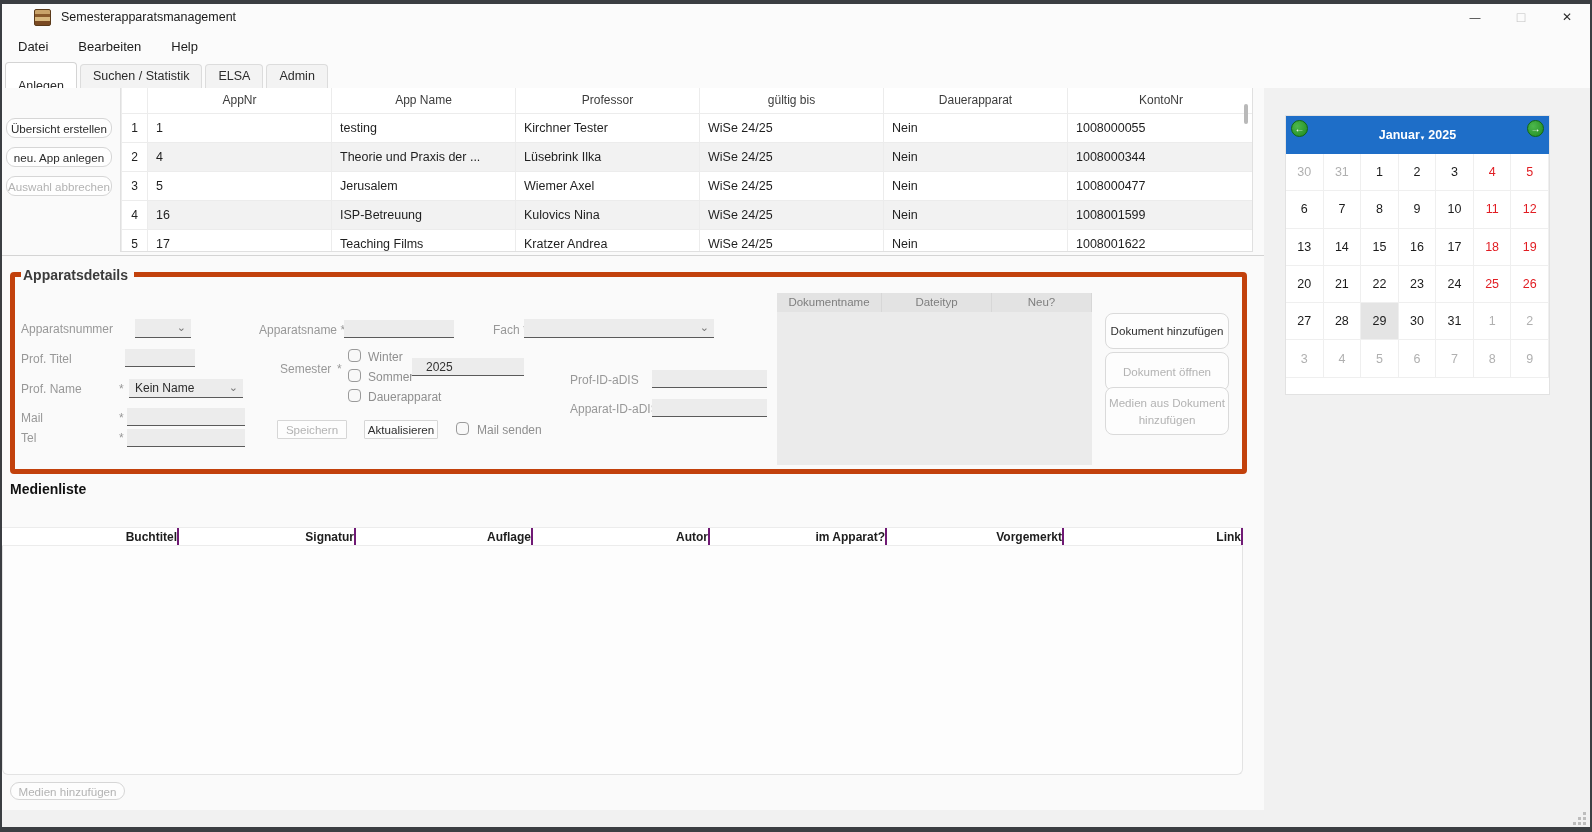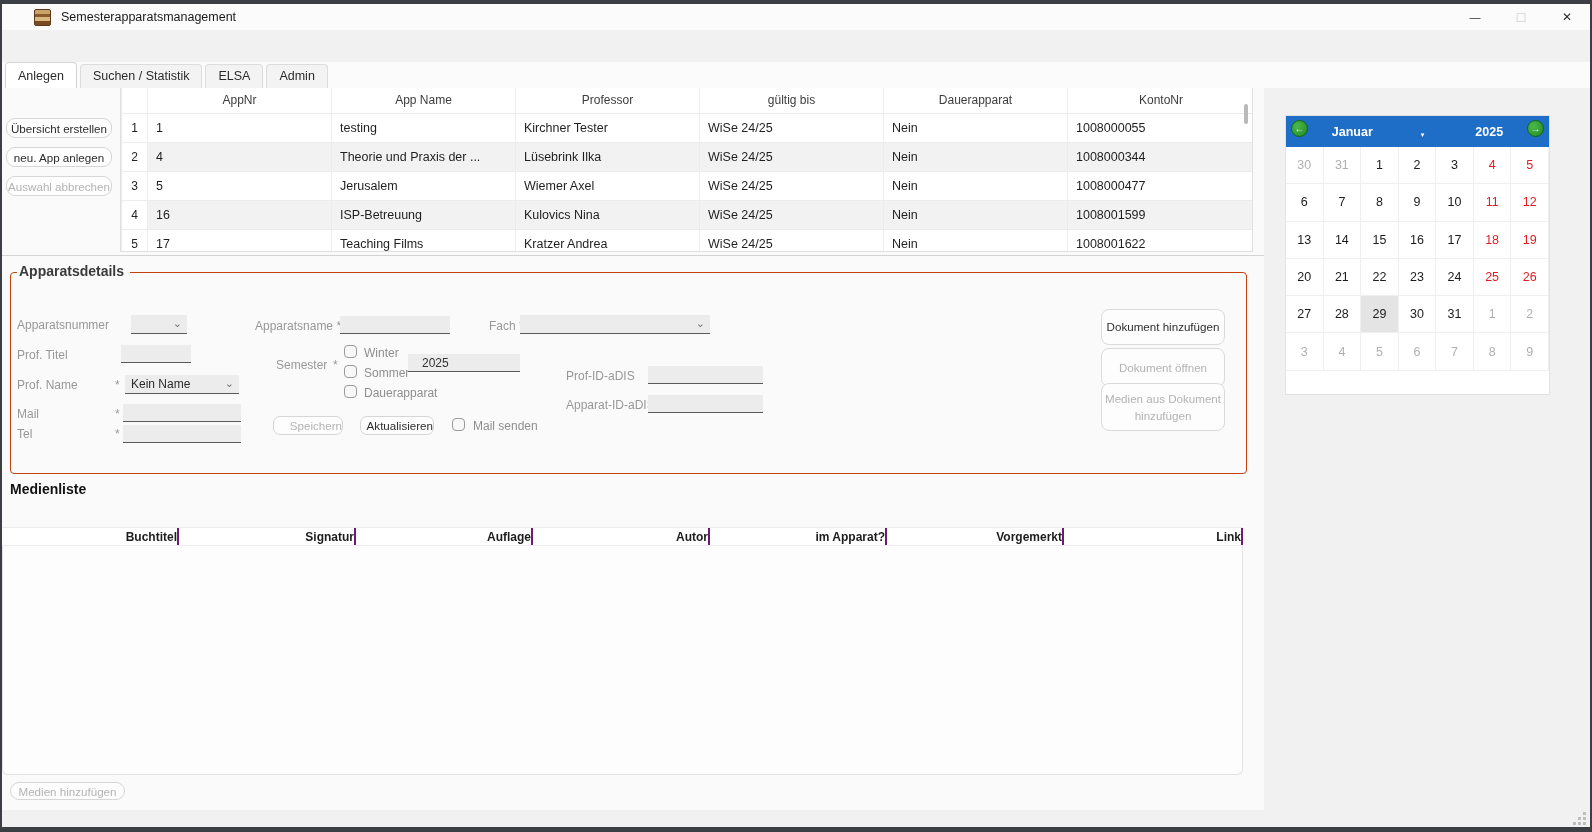--- a/index.html
+++ b/index.html
@@ -26,21 +26,21 @@
   
   .menubar { position:absolute; left:0; top:30px; width:100%; height:32px; background:var(--titlebar-bg,#fbfbfb);
              display:flex; align-items:center; padding-left:16px; }
   .menu-item { font-size:13px; color:#1c1c1c; margin-right:30px; }
 
   
   .tabbar { position:absolute; left:0; top:62px; width:100%; height:26px; background:var(--titlebar-bg,#fbfbfb);
             display:flex; align-items:flex-end; padding-left:3px; }
   .tab { font-size:12.5px; color:#2b2b2b; background:#f3f3f3; border:1px solid #dcdcdc; border-bottom:none;
          border-radius:4px 4px 0 0; padding:4px 12px 4px 12px; margin-right:3px; height:24px; }
-  .tab.active { background:#ffffff; border-color:#d4d4d4; height:26px; padding-top:6px; }
+  .tab.active { background:#ffffff; border-color:#d4d4d4; height:26px; padding-top:16px; }
 
   
   .panel { position:absolute; left:0; top:88px; width:1262px; height:722px; background:var(--panel-bg,#fafafa); }
 
   
   .side-buttons { position:absolute; left:4px; top:30px; width:110px; }
   .side-btn { display:block; width:106px; height:20px; margin-bottom:9px; background:#fefefe;
               border:1px solid #d6d6d6; border-radius:9px; font-size:11.6px; color:#2b2b2b;
               font-family:"Liberation Sans",sans-serif; white-space:nowrap; overflow:hidden; }
   .side-btn.disabled { color:#b3b3b3; }
@@ -54,33 +54,33 @@
   .apps-tbl tbody th { font-size:12px; color:#222; text-align:center; background:#fff; height:29px; }
   .apps-tbl tbody td { font-size:12.5px; color:#1f1f1f; padding-left:8px; height:29px; }
   .apps-tbl tbody tr.alt td { background:#f2f2f2; }
   .col-rownum { width:26px; } .col-std { width:184px; } .col-last { width:187px; }
   .apps-scroll-thumb { position:absolute; right:4px; top:16px; width:4px; height:20px; background:#b9b9b9; border-radius:2px; }
 
   .h-sep { position:absolute; left:0; top:167px; width:1262px; border-top:1px solid #d4d4d4; }
 
   
   .details { position:absolute; left:8px; top:184px; width:1237px; height:202px;
-             border:1px solid #c2410c; border-radius:4px; }
+             border:5px solid #c2410c; border-radius:4px; }
   .details-legend { position:absolute; left:6px; top:-10px; font-weight:bold; font-size:14px; color:#3b3b3b;
                     background:var(--panel-bg,#fafafa); padding:0 6px 0 2px; }
   .flabel { position:absolute; font-size:12px; color:#989898; white-space:nowrap; }
   .req { position:absolute; font-size:12px; color:#989898; }
   .tinput { position:absolute; height:18px; background:#ececec; border:none; border-bottom:1px solid #5a5a5a; }
   .combo { position:absolute; height:19px; background:#ececec; border-bottom:1px solid #5a5a5a;
            font-size:12px; color:#2b2b2b; display:flex; align-items:center; padding-left:6px; }
   .combo .chev { position:absolute; right:5px; top:2px; color:#777; font-size:11px; }
   .radio { position:absolute; width:13px; height:13px; border:1px solid #9a9a9a; border-radius:4px; background:#f8f8f8; }
   .rlabel { position:absolute; font-size:12px; color:#8f8f8f; white-space:nowrap; }
-  .form-btn { position:absolute; background:#fdfdfd; border:1px solid #d6d6d6; border-radius:7px;
-              font-size:11.6px; color:#2e2e2e; font-family:"Liberation Sans",sans-serif;text-align:right; }
+  .form-btn { position:absolute; background:#fdfdfd; border:1px solid #d6d6d6; border-radius:1px;
+              font-size:11.6px; color:#2e2e2e; font-family:"Liberation Sans",sans-serif; }
   .form-btn.disabled { color:#b3b3b3; }
 
   
   .docs { position:absolute; left:762px; top:16px; width:315px; height:172px; background:#ebebeb; }
   .docs-header { display:flex; height:19px; background:#e3e3e3; }
   .docs-header .dcell { font-size:11.5px; color:#7e7e7e; text-align:center; line-height:19px;
                         border-right:1px solid #d7d7d7; overflow:hidden; }
   .doc-btn { position:absolute; left:1090px; width:124px; background:#fdfdfd; border:1px solid #dadada;
              border-radius:8px; font-size:11.6px; font-family:"Liberation Sans",sans-serif; color:#2e2e2e; line-height:1.5; }
   .doc-btn.disabled { color:#b3b3b3; }
@@ -93,22 +93,22 @@
             border-right:2px solid #701a75; }
   .medien-body { position:absolute; left:0; top:458px; width:1241px; height:229px; background:#fdfdfd;
                  border:1px solid #e3e3e3; border-top:none; border-radius:0 0 6px 6px; }
   .medien-add { position:absolute; left:8px; top:694px; width:115px; height:18px; background:#fdfdfd;
                 border:1px solid #d6d6d6; border-radius:9px; font-size:11.6px; color:#b3b3b3;
                 font-family:"Liberation Sans",sans-serif; }
 
   
   .calendar { position:absolute; left:1283px; top:115px; width:265px; height:280px; background:#fff;
               border:1px solid #e2e2e2; }
-  .cal-header { height:31px; background:var(--accent-blue,#1e6ec8); display:flex; align-items:center;
-                justify-content:center; position:relative;gap:47px; }
+  .cal-header { height:38px; background:var(--accent-blue,#1e6ec8); display:flex; align-items:center;
+                justify-content:center; position:relative; }
   .cal-title { color:#fff; font-size:12.5px; font-weight:bold; }
   .cal-caret { color:#fff; font-size:7px; margin:6px 4px 0 1px; }
   .cal-nav { position:absolute; top:4px; width:17px; height:17px; border-radius:50%;
              background:radial-gradient(circle at 35% 35%, #4db84d, var(--nav-green,#1f8a1f));
              border:1px solid #116611; color:#fff; display:flex; align-items:center; justify-content:center;
              font-size:10px; font-weight:bold; }
   .cal-nav.prev { left:5px; } .cal-nav.prev::before { content:"\2190"; }
   .cal-nav.next { right:5px; } .cal-nav.next::before { content:"\2192"; }
   .cal-daynames { display:grid; grid-template-columns:repeat(7,1fr); height:30px; }
   .cal-dn { background:#f2f2f2; border-right:1px solid #e2e2e2; border-bottom:1px solid #d8d8d8;
@@ -134,20 +134,25 @@
   <div class="titlebar">
     <div class="app-icon"></div>
     <span class="win-title">Semesterapparatsmanagement</span>
     <div class="win-controls">
       <span class="win-btn minimize"></span>
       <span class="win-btn maximize"></span>
       <span class="win-btn close"></span>
     </div>
   </div>
 
+  <div class="menubar">
+      <div class="menu-item">Datei</div>
+      <div class="menu-item">Bearbeiten</div>
+      <div class="menu-item">Help</div>
+    </div>
   <div class="tabbar">
       <div class="tab active">Anlegen</div>
       <div class="tab">Suchen / Statistik</div>
       <div class="tab">ELSA</div>
       <div class="tab">Admin</div>
     </div>
 
   <div class="panel">
 
     <div class="side-buttons">
@@ -269,20 +274,27 @@
       <span class="flabel" style="left:555px;top:96px">Prof-ID-aDIS</span>
       <input class="tinput" style="left: 637px; top: 93px; width: 115px;">
       <span class="flabel" style="left:555px;top:125px">Apparat-ID-aDIS</span>
       <input class="tinput" style="left: 637px; top: 122px; width: 115px;">
 
       <button class="form-btn disabled" style="left:262px;top:143px;width:70px;height:19px">Speichern</button>
       <button class="form-btn" style="left:349px;top:143px;width:74px;height:19px">Aktualisieren</button>
       <span class="radio" style="left:441px;top:145px"></span>
       <span class="rlabel" style="left:462px;top:146px">Mail senden</span>
 
+      <div class="docs">
+        <div class="docs-header">
+            <div class="dcell" style="width: 105px;">Dokumentname</div>
+            <div class="dcell" style="width: 110px;">Dateityp</div>
+            <div class="dcell" style="width: 100px;">Neu?</div>
+          </div>
+      </div>
       <div>
           <button class="doc-btn" style="top: 36px; height: 36px;">Dokument hinzufügen</button>
           <button class="doc-btn disabled" disabled="" style="top: 75px; height: 39px;">Dokument öffnen</button>
           <button class="doc-btn disabled" disabled="" style="top: 110px; height: 48px;">Medien aus Dokument hinzufügen</button>
         </div>
     </div>
 
     <div class="medien-title">Medienliste</div>
     <div class="medien-header">
         <div class="med-th" style="width: 177px;">Buchtitel</div>

